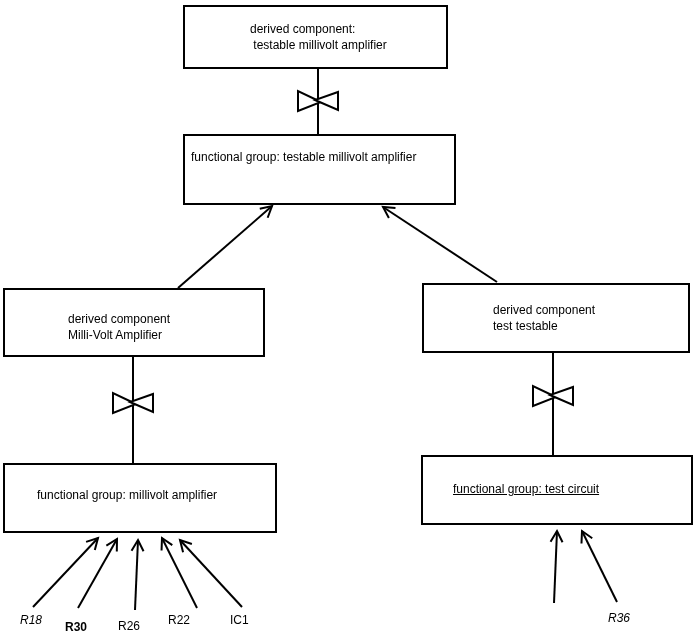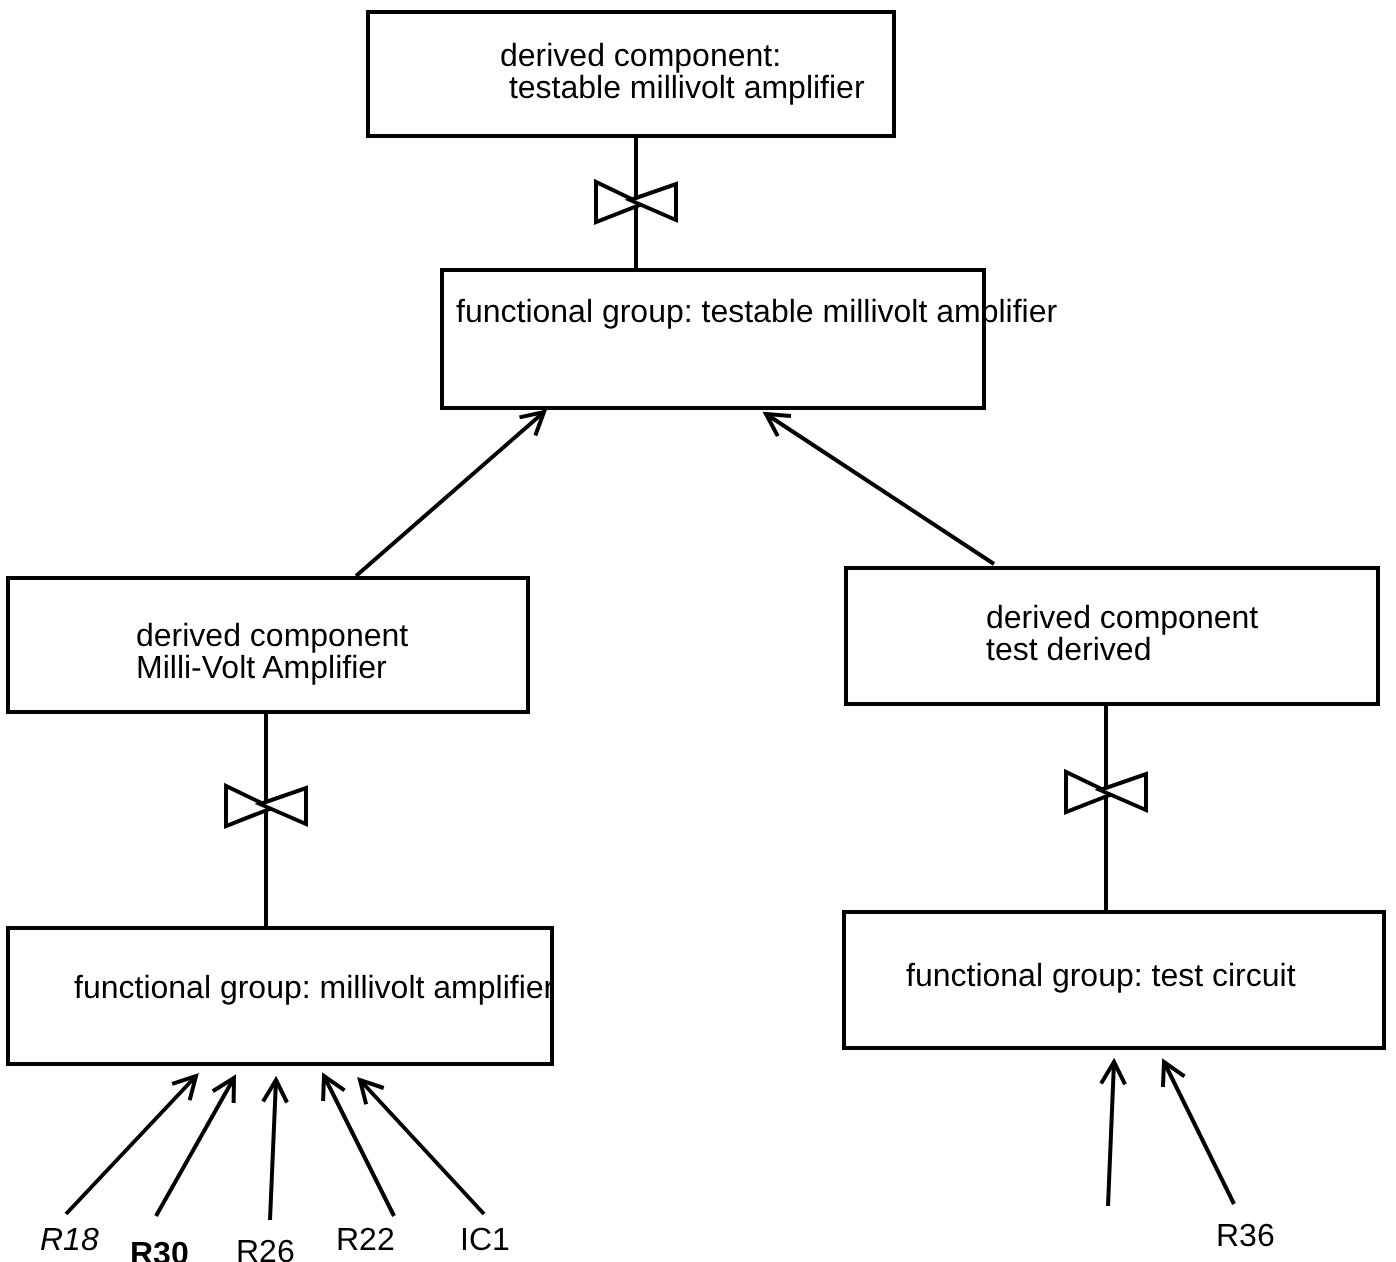--- a/index.html
+++ b/index.html
@@ -2,21 +2,21 @@
 <html><head>
 <meta charset="utf-8">
 <style>
   html, body { margin: 0; padding: 0; background: #ffffff; }
   .canvas {
     position: relative;
     width: 698px;
     height: 631px;
     background: #ffffff;
     font-family: "Liberation Sans", sans-serif;
-    font-size: 16px;
+    font-size: 12px;
     color: #000000;
     overflow: hidden;
   }
   svg.wires {
     position: absolute;
     left: 0; top: 0;
     width: 698px; height: 631px;
   }
   .box {
     position: absolute;
@@ -77,43 +77,43 @@
       <polygon points="533,386 533,406 556,397"></polygon>
       <polygon points="573,387 573,405 550,395"></polygon>
     </g>
   </svg>
 
   <div class="box" style="left:183px; top:5px; width:265px; height:64px; padding-left:65px;">
     <div class="line">derived component:</div>
     <div class="line"> testable millivolt amplifier</div>
   </div>
 
-  <div class="box" style="left:183px; top:134px; width:273px; height:71px; padding-left:6px; padding-bottom:26px;margin-left:37px;">
+  <div class="box" style="left:183px; top:134px; width:273px; height:71px; padding-left:6px; padding-bottom:26px;">
     <div class="line">functional group: testable millivolt amplifier</div>
   </div>
 
   <div class="box" style="left:3px; top:288px; width:262px; height:69px; padding-left:63px; padding-top:9px;">
     <div class="line">derived component</div>
     <div class="line">Milli-Volt Amplifier</div>
   </div>
 
   <div class="box" style="left:422px; top:283px; width:268px; height:70px; padding-left:69px;">
     <div class="line">derived component</div>
-    <div class="line">test derived</div>
+    <div class="line">test testable</div>
   </div>
 
   <div class="box" style="left:3px; top:463px; width:274px; height:70px; padding-left:32px; padding-bottom:7px;">
     <div class="line">functional group: millivolt amplifier</div>
   </div>
 
-  <div class="box" style="left:421px; top:455px; width:272px; height:70px; padding-left:30px; padding-bottom:2px;">
+  <div class="box" style="left:421px; top:455px; width:272px; height:70px; padding-left:30px; padding-bottom:2px;text-decoration:underline;">
     <div class="line">functional group: test circuit</div>
   </div>
 
   <div class="clabel" style="left:20px; top:613px;font-style:italic;">R18</div>
   <div class="clabel" style="left:65px; top:620px;font-weight:bold;">R30</div>
   <div class="clabel" style="left:118px; top:619px;text-decoration:underline;">R26</div>
   <div class="clabel" style="left:168px; top:613px;">R22</div>
   <div class="clabel" style="left:213px; top:613px;margin-left:17px;">IC1</div>
   <div class="clabel" style="left:542px; top:611px;margin-top:28px;">TR1</div>
-  <div class="clabel" style="left:608px; top:611px;">R36</div>
+  <div class="clabel" style="left:608px; top:611px;font-style:italic;">R36</div>
 
 </div>
 
 </body></html>

